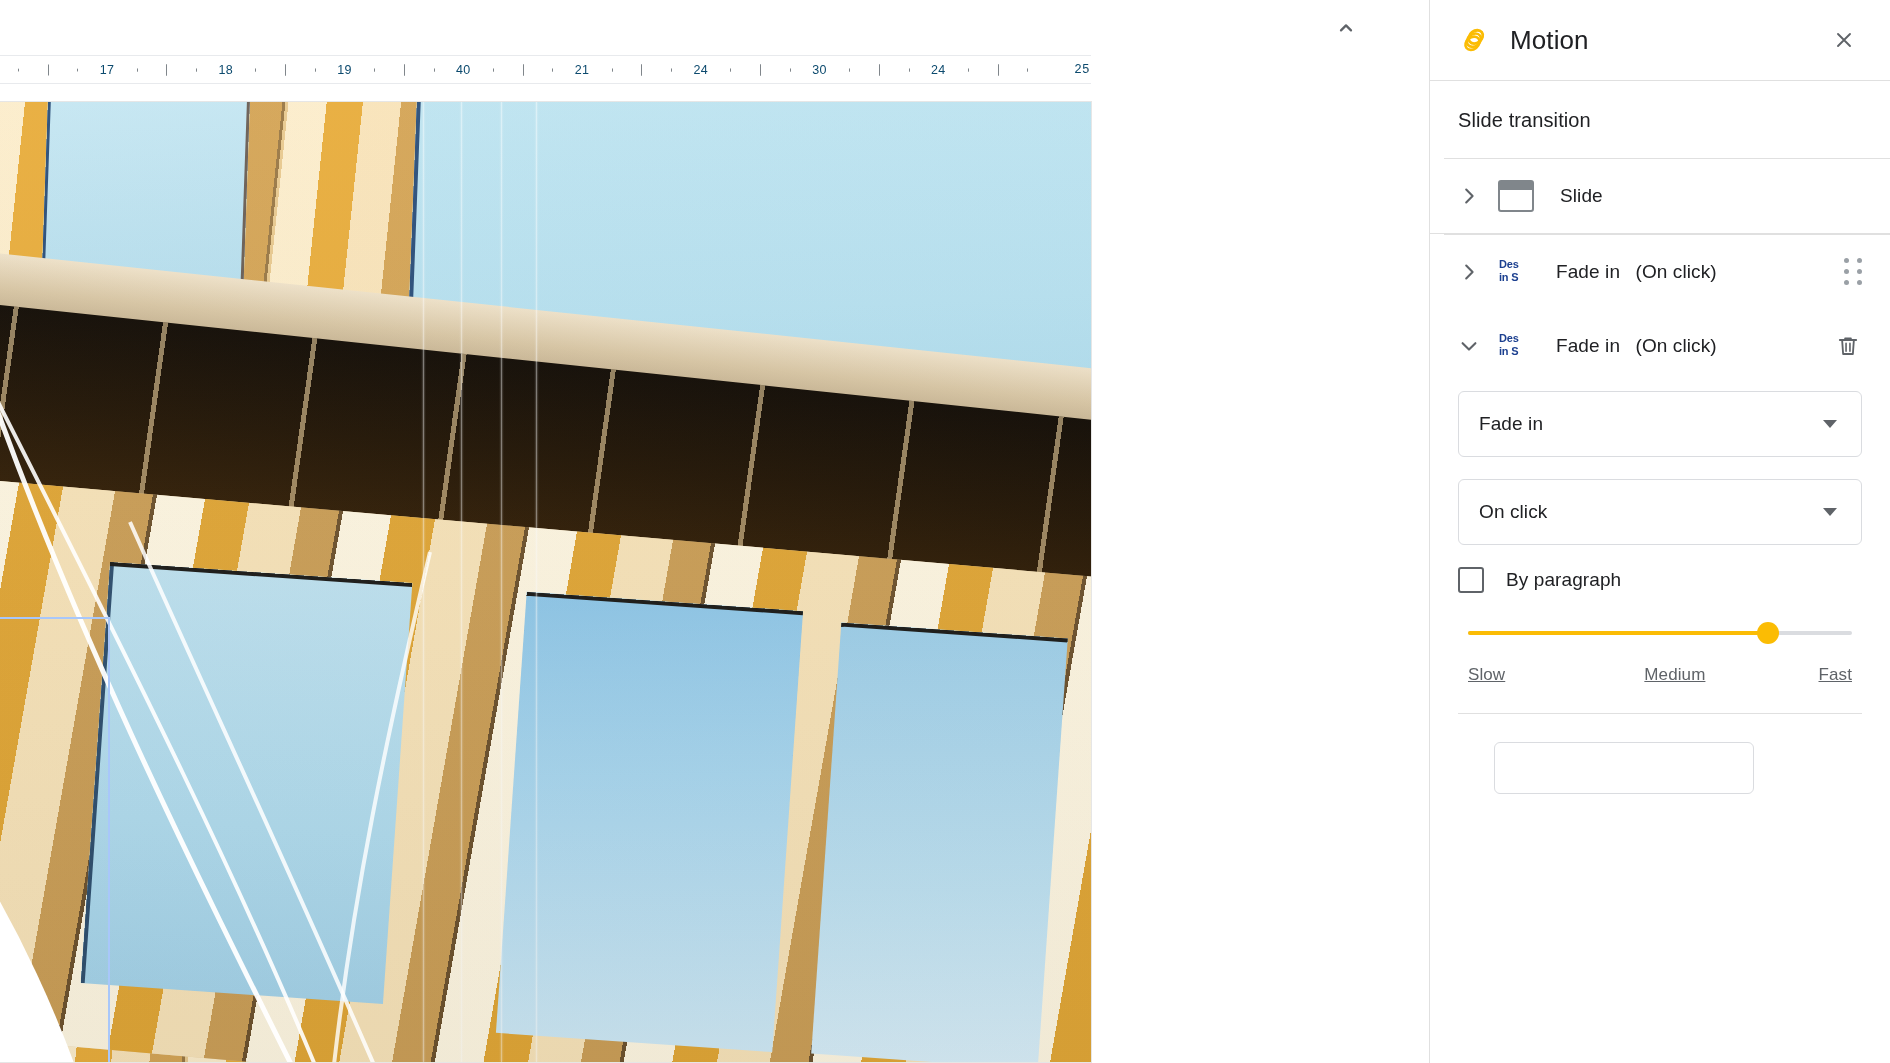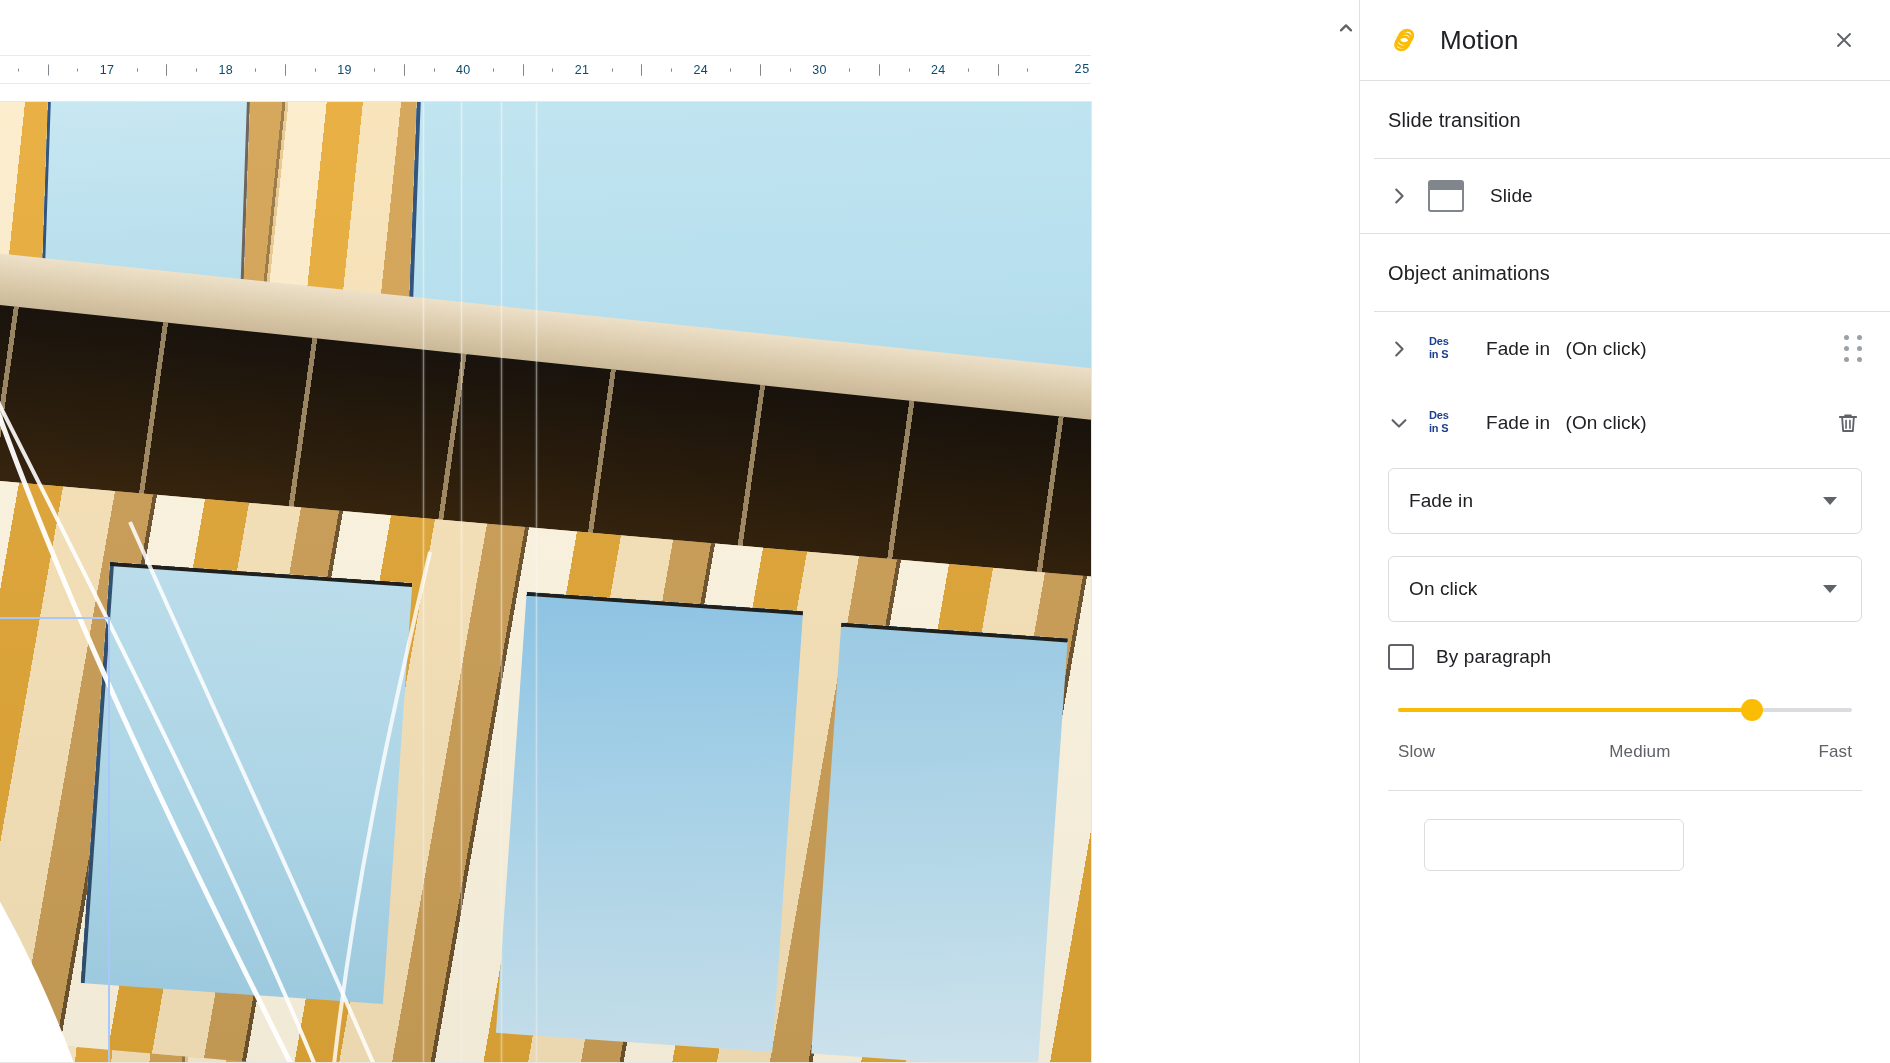--- a/index.html
+++ b/index.html
@@ -268,21 +268,21 @@
     height: 460px;
     border: 2px solid #a8c7fa;
     box-sizing: border-box;
     background: transparent;
   }
 
   
   .motion-panel {
     position: absolute;
     right: 0; top: 0;
-    width: 531px;
+    width: 461px;
     height: 1063px;
     background: #ffffff;
     border-left: 1px solid #e0e0e0;
     box-sizing: border-box;
     overflow: hidden;
   }
   .panel-header {
     position: relative;
     height: 80px;
     display: flex;
@@ -494,20 +494,21 @@
   .slider-labels {
     display: flex;
     justify-content: space-between;
     margin-top: 30px;
     padding: 0 0px;
   }
   .slider-labels span {
     font-size: 17px;
     color: #5f6368;
     letter-spacing: .1px;
+    text-decoration: underline;
   }
   .slider-labels span.mid { margin-left: 26px; }
 
   .bottom-divider {
     margin-top: 28px;
     height: 1px;
     background: #e0e0e0;
   }
   .bottom-btn {
     margin: 28px 0 0 36px;
@@ -668,21 +669,20 @@
         <svg width="24" height="24" viewBox="0 0 24 24" aria-hidden="true">
           <path d="M9.2 5.6 L15.6 12 L9.2 18.4" fill="none" stroke="#5f6368" stroke-width="2.1" stroke-linecap="round" stroke-linejoin="round"></path>
         </svg>
       </span>
       <span class="transition-thumb"></span>
       <span class="row-text">Slide</span>
     </div>
 
     <div class="panel-divider"></div>
 
-    <div class="section-label">Object animations</div>
     <div class="panel-divider inset"></div>
 
     <div class="row">
       <span class="chev">
         <svg width="24" height="24" viewBox="0 0 24 24" aria-hidden="true">
           <path d="M9.2 5.6 L15.6 12 L9.2 18.4" fill="none" stroke="#5f6368" stroke-width="2.1" stroke-linecap="round" stroke-linejoin="round"></path>
         </svg>
       </span>
       <span class="anim-thumb">
         <span class="t1">Des</span>

